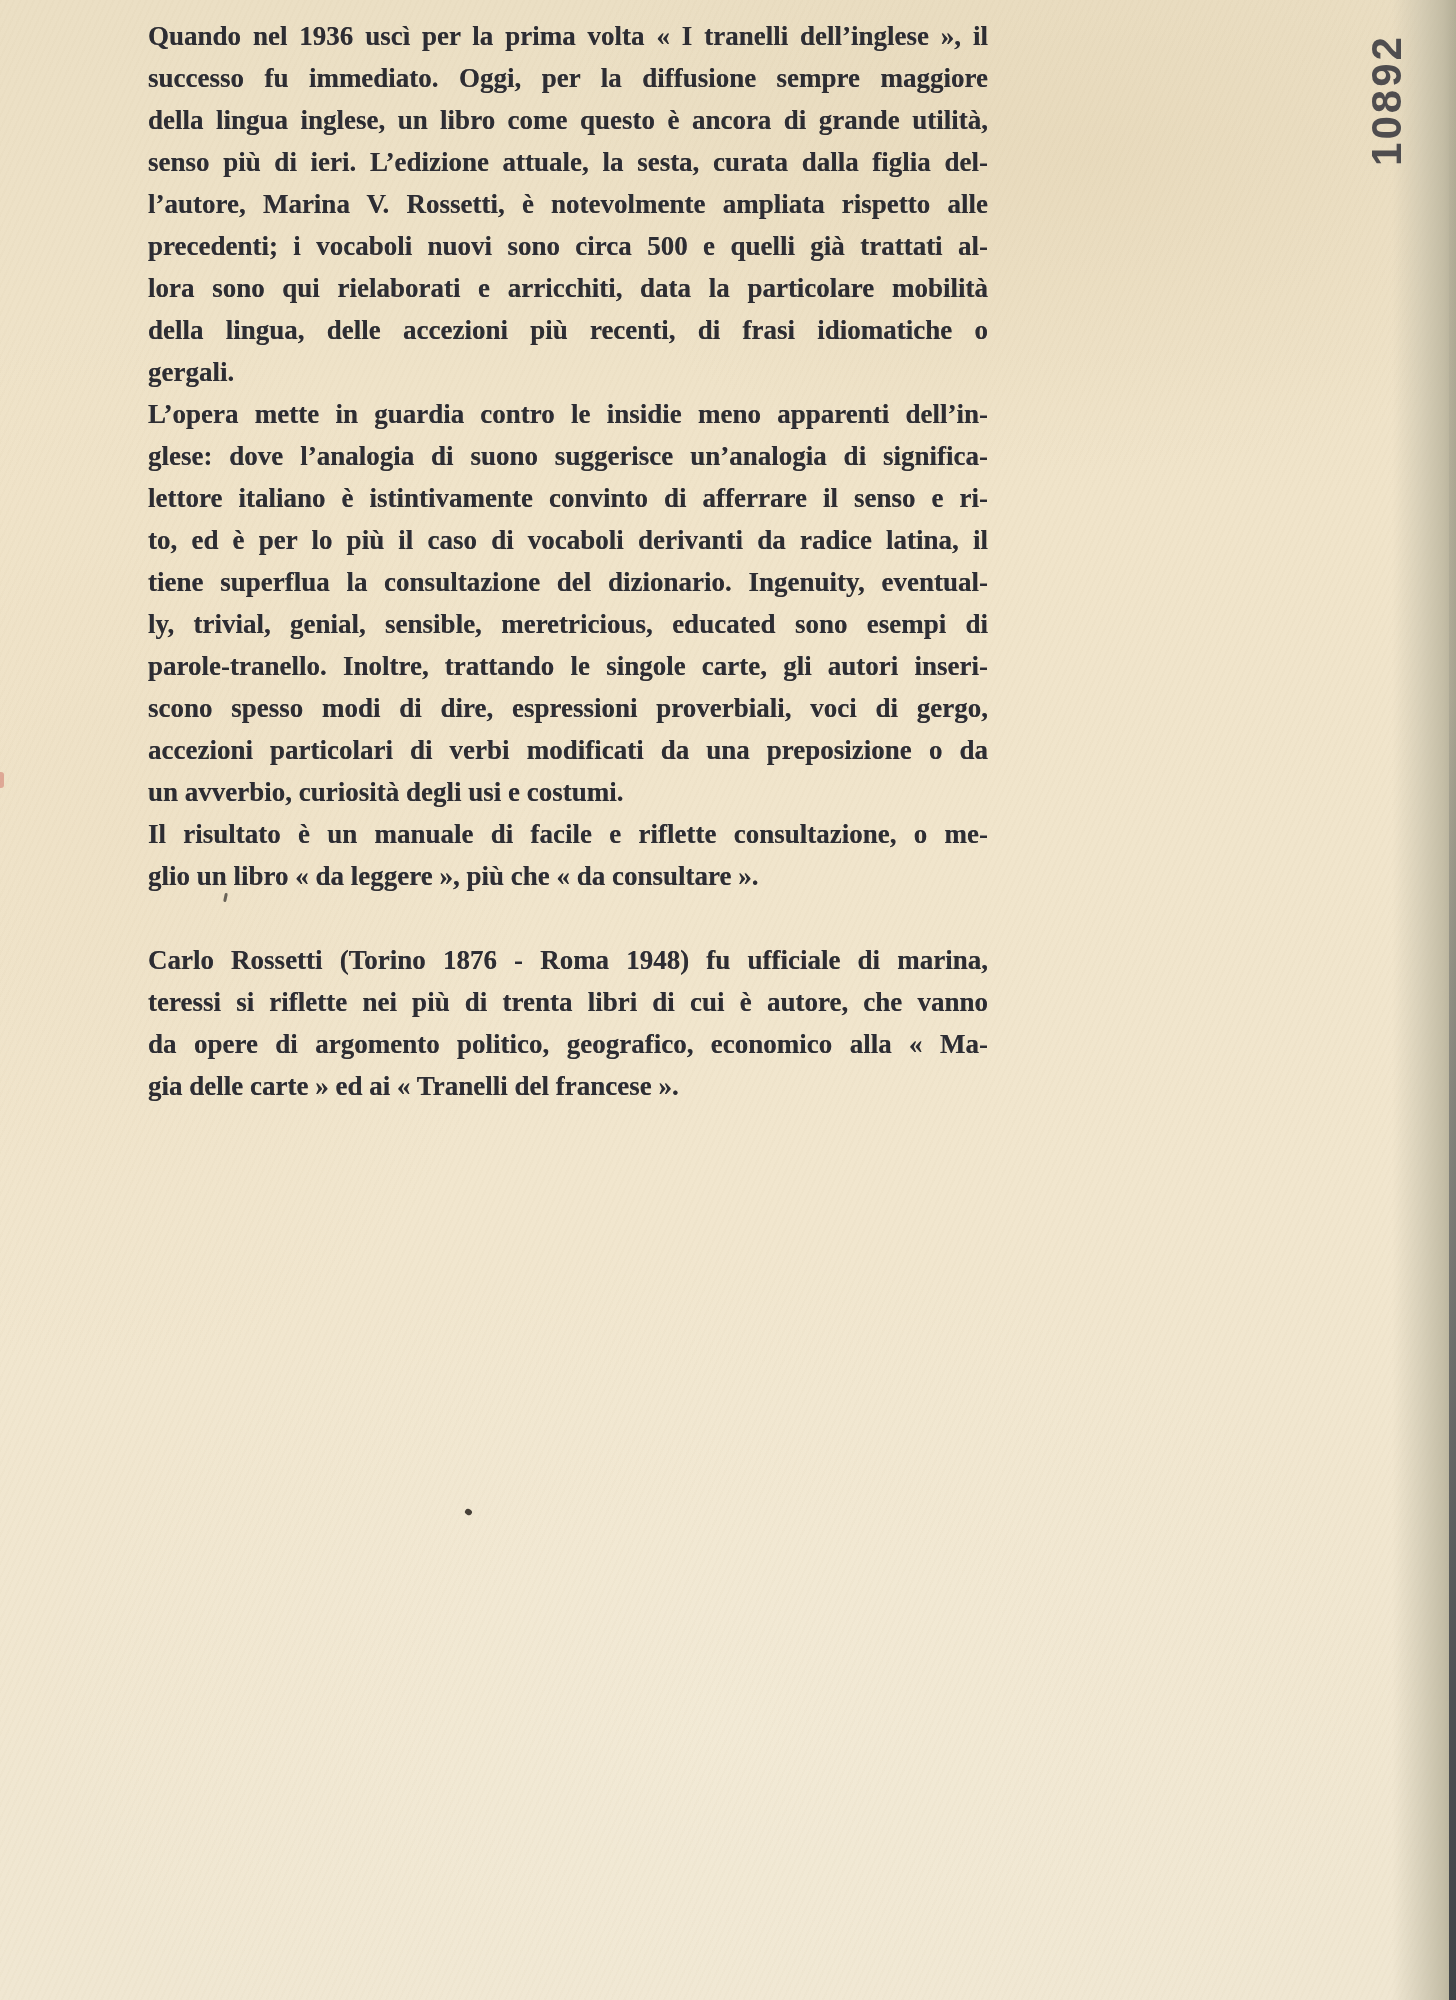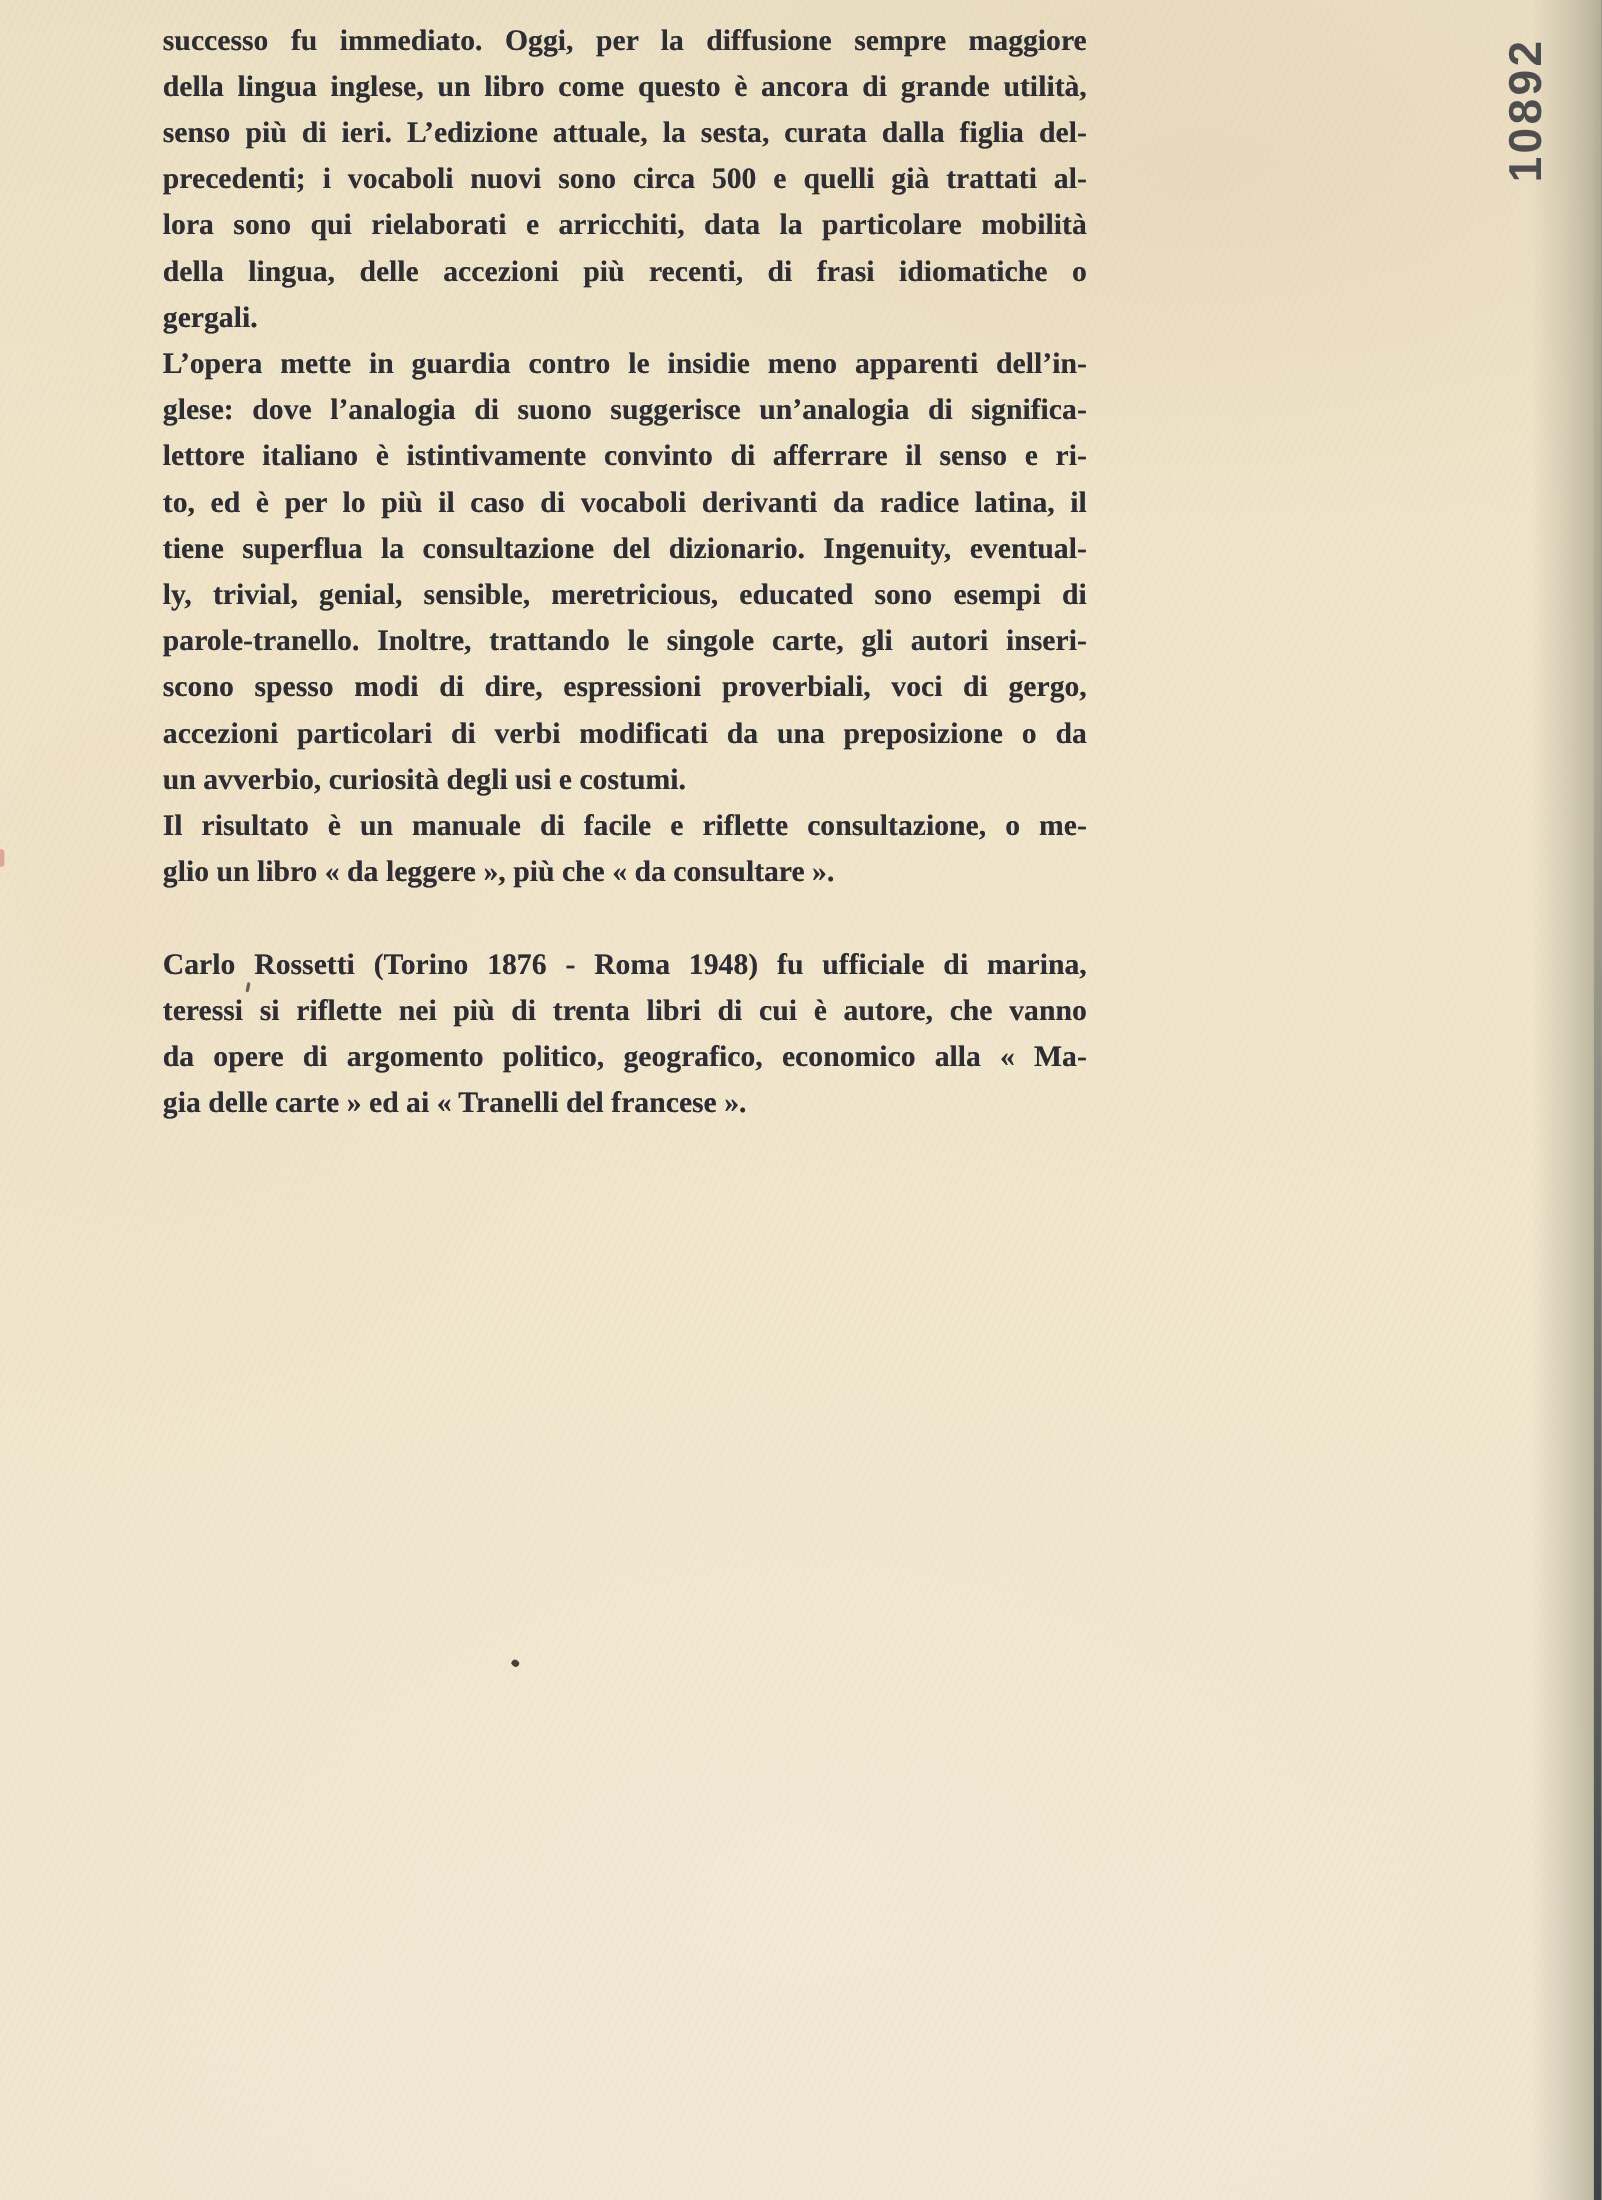--- a/index.html
+++ b/index.html
@@ -69,23 +69,25 @@
 
 <div class="page">
 
   <div class="edge-right"></div>
   <div class="edge-line"></div>
 
   <div class="catalog">10892</div>
 
   <div class="text-block">
       <div class="para">
+        <div class="line just">Quando nel 1936 uscì per la prima volta « I tranelli dell’inglese », il</div>
         <div class="line just">successo fu immediato. Oggi, per la diffusione sempre maggiore</div>
         <div class="line just">della lingua inglese, un libro come questo è ancora di grande utilità,</div>
         <div class="line just">senso più di ieri. L’edizione attuale, la sesta, curata dalla figlia del-</div>
+        <div class="line just">l’autore, Marina V. Rossetti, è notevolmente ampliata rispetto alle</div>
         <div class="line just">precedenti; i vocaboli nuovi sono circa 500 e quelli già trattati al-</div>
         <div class="line just">lora sono qui rielaborati e arricchiti, data la particolare mobilità</div>
         <div class="line just">della lingua, delle accezioni più recenti, di frasi idiomatiche o</div>
         <div class="line">gergali.</div>
       </div>
       <div class="para">
         <div class="line just">L’opera mette in guardia contro le insidie meno apparenti dell’in-</div>
         <div class="line just">glese: dove l’analogia di suono suggerisce un’analogia di significa-</div>
         <div class="line just">lettore italiano è istintivamente convinto di afferrare il senso e ri-</div>
         <div class="line just">to, ed è per lo più il caso di vocaboli derivanti da radice latina, il</div>

